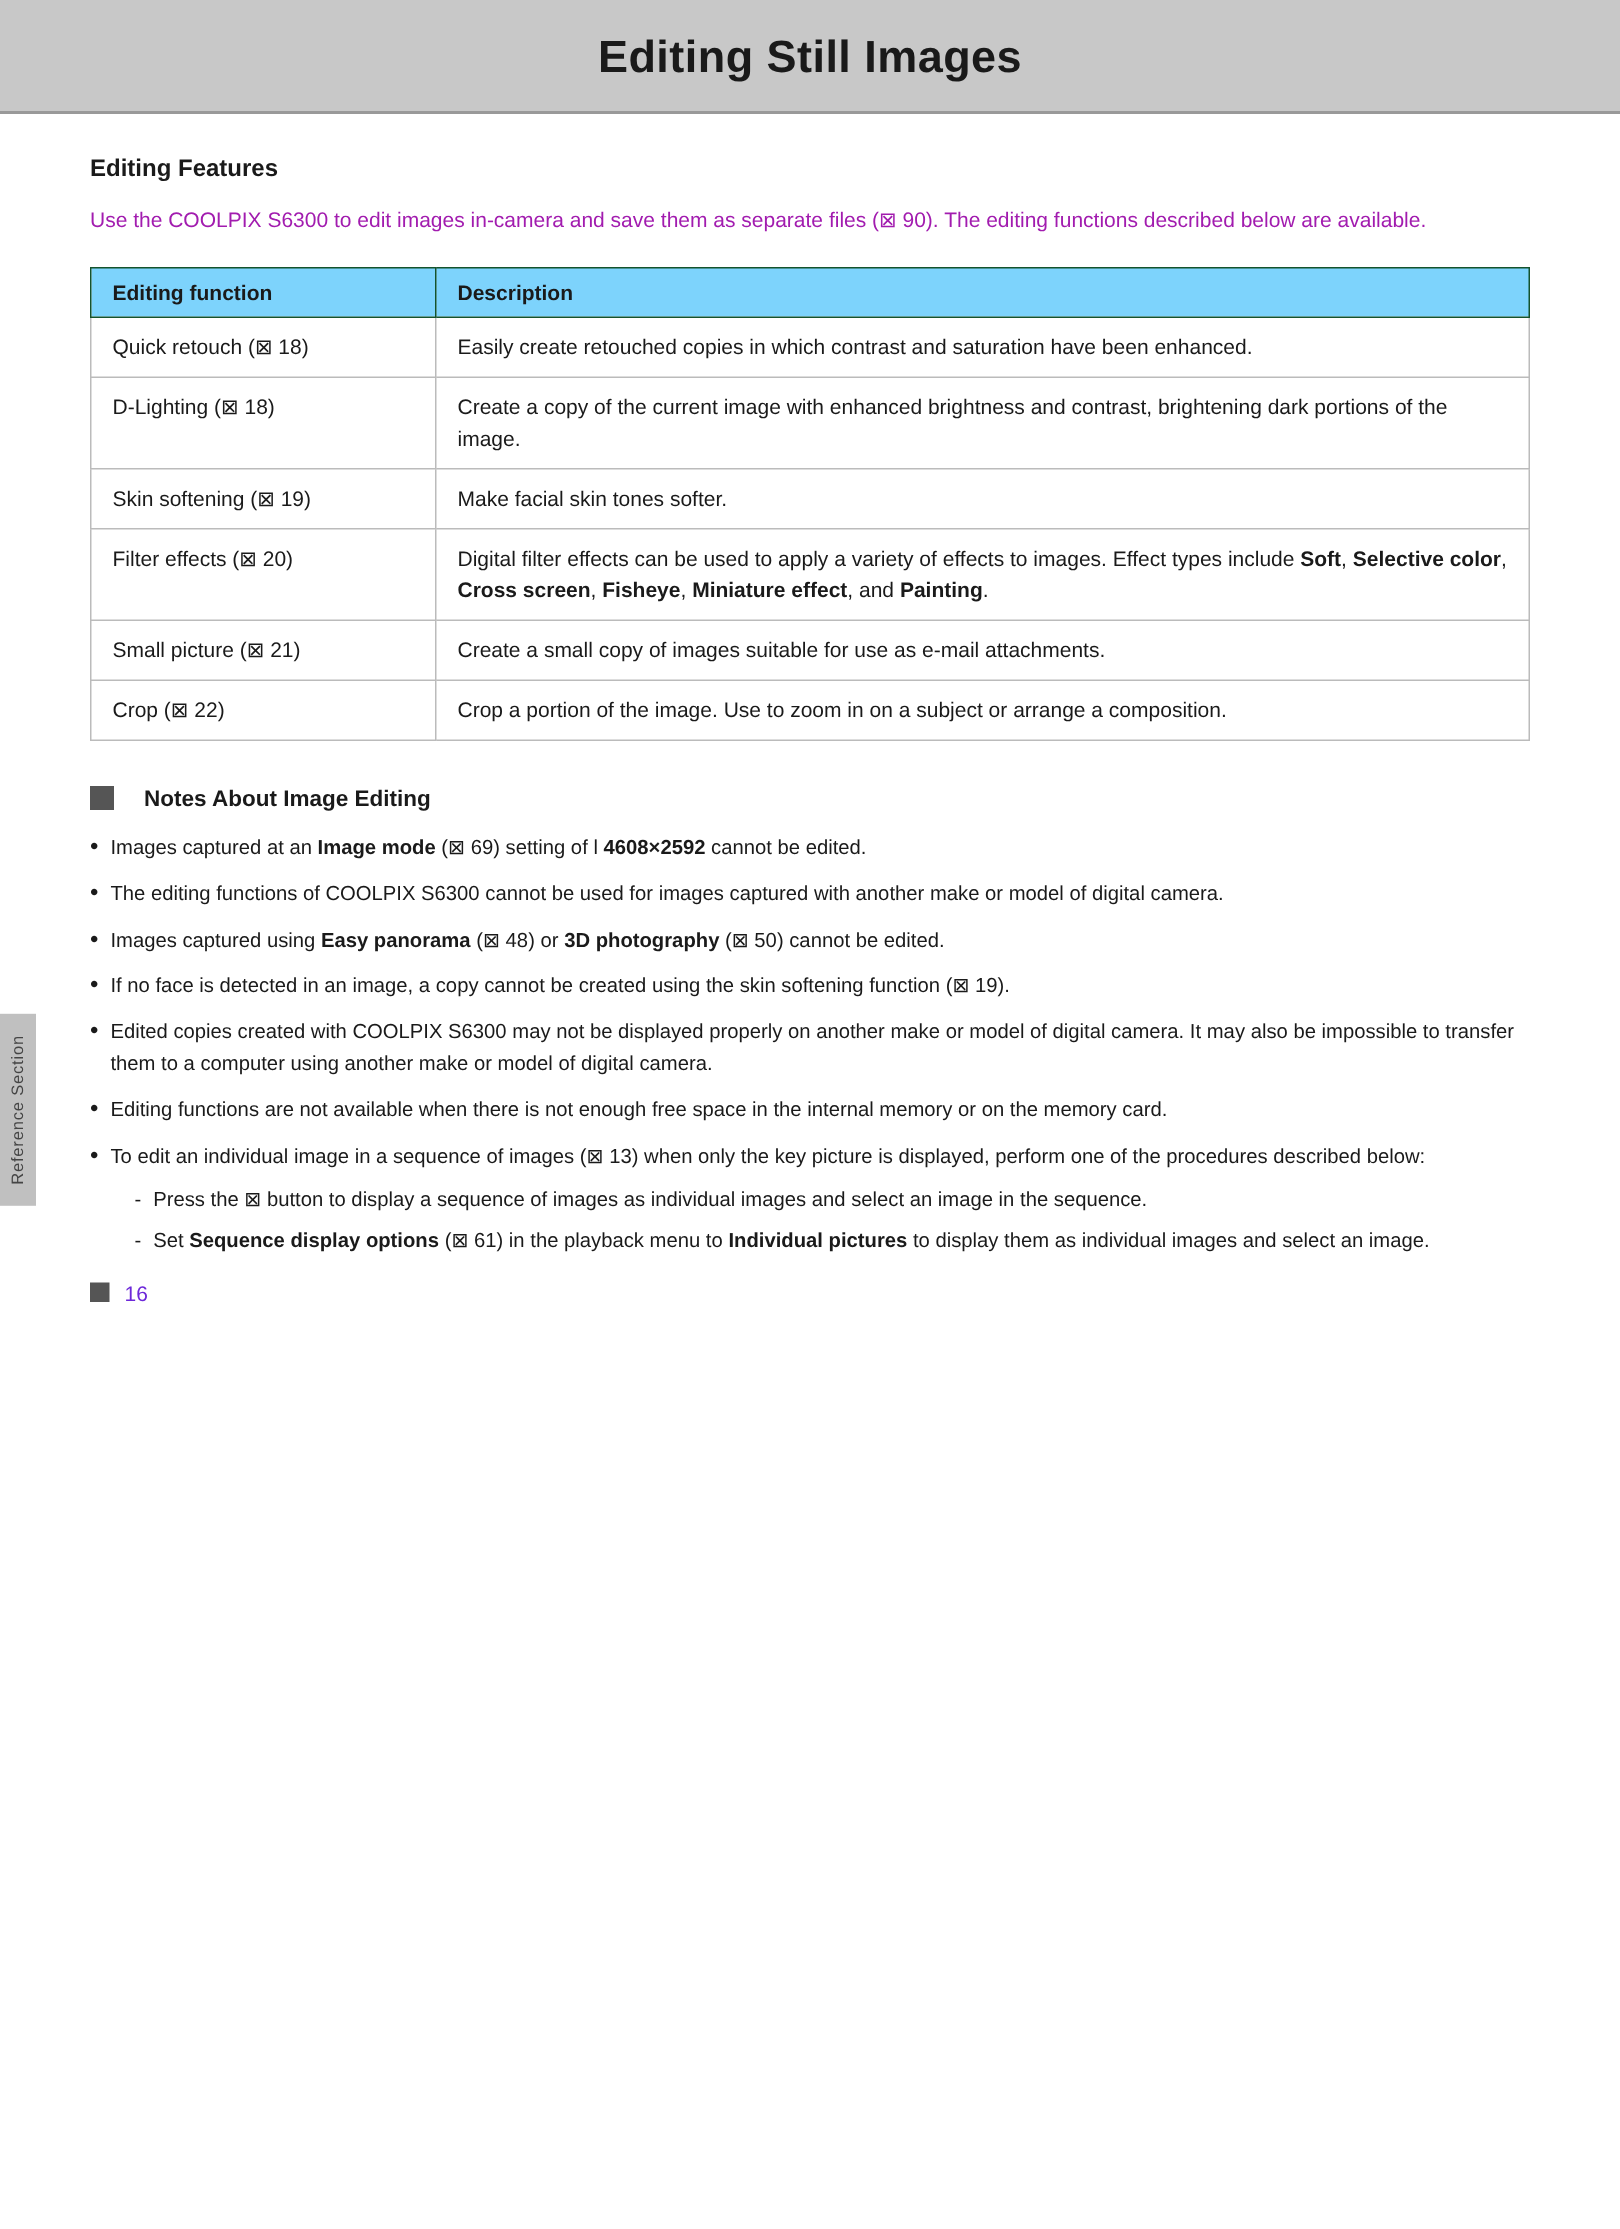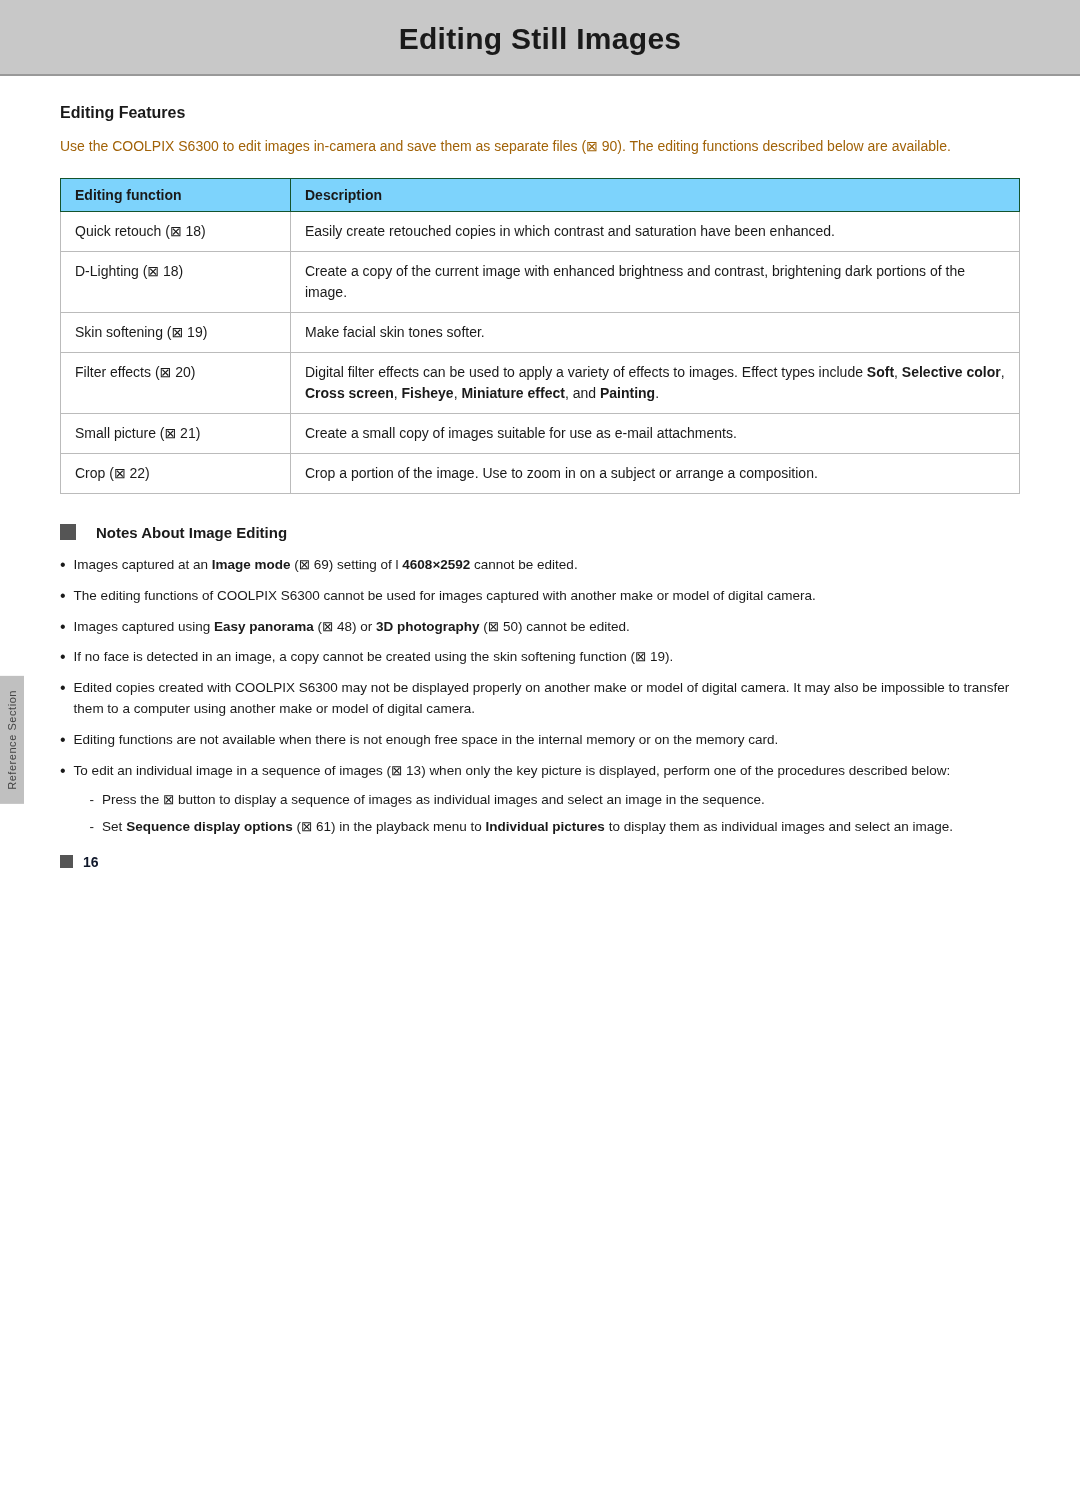--- a/index.html
+++ b/index.html
@@ -36,21 +36,21 @@
     .section-title {
       font-size: 16px;
       font-weight: 900;
       color: #1a1a1a;
       margin-bottom: 14px;
     }
 
     .intro-text {
       font-size: 14px;
       line-height: 1.55;
-      color: #a16207;
+      color: #a21caf;
       margin-bottom: 20px;
     }
 
     
     .features-table {
       width: 100%;
       border-collapse: collapse;
       margin-bottom: 30px;
       font-size: 14px;
     }
@@ -154,22 +154,22 @@
 
     
     .page-footer {
       position: absolute;
       bottom: 24px;
       left: 60px;
       display: flex;
       align-items: center;
       gap: 10px;
       font-size: 14px;
-      font-weight: 700;
-      color: #0f172a;
+      font-weight: 400;
+      color: #6d28d9;
     }
     .page-footer .square-sm {
       display: inline-block;
       width: 13px;
       height: 13px;
       background: #555;
     }
 
     strong { font-weight: 700; }
   </style>

